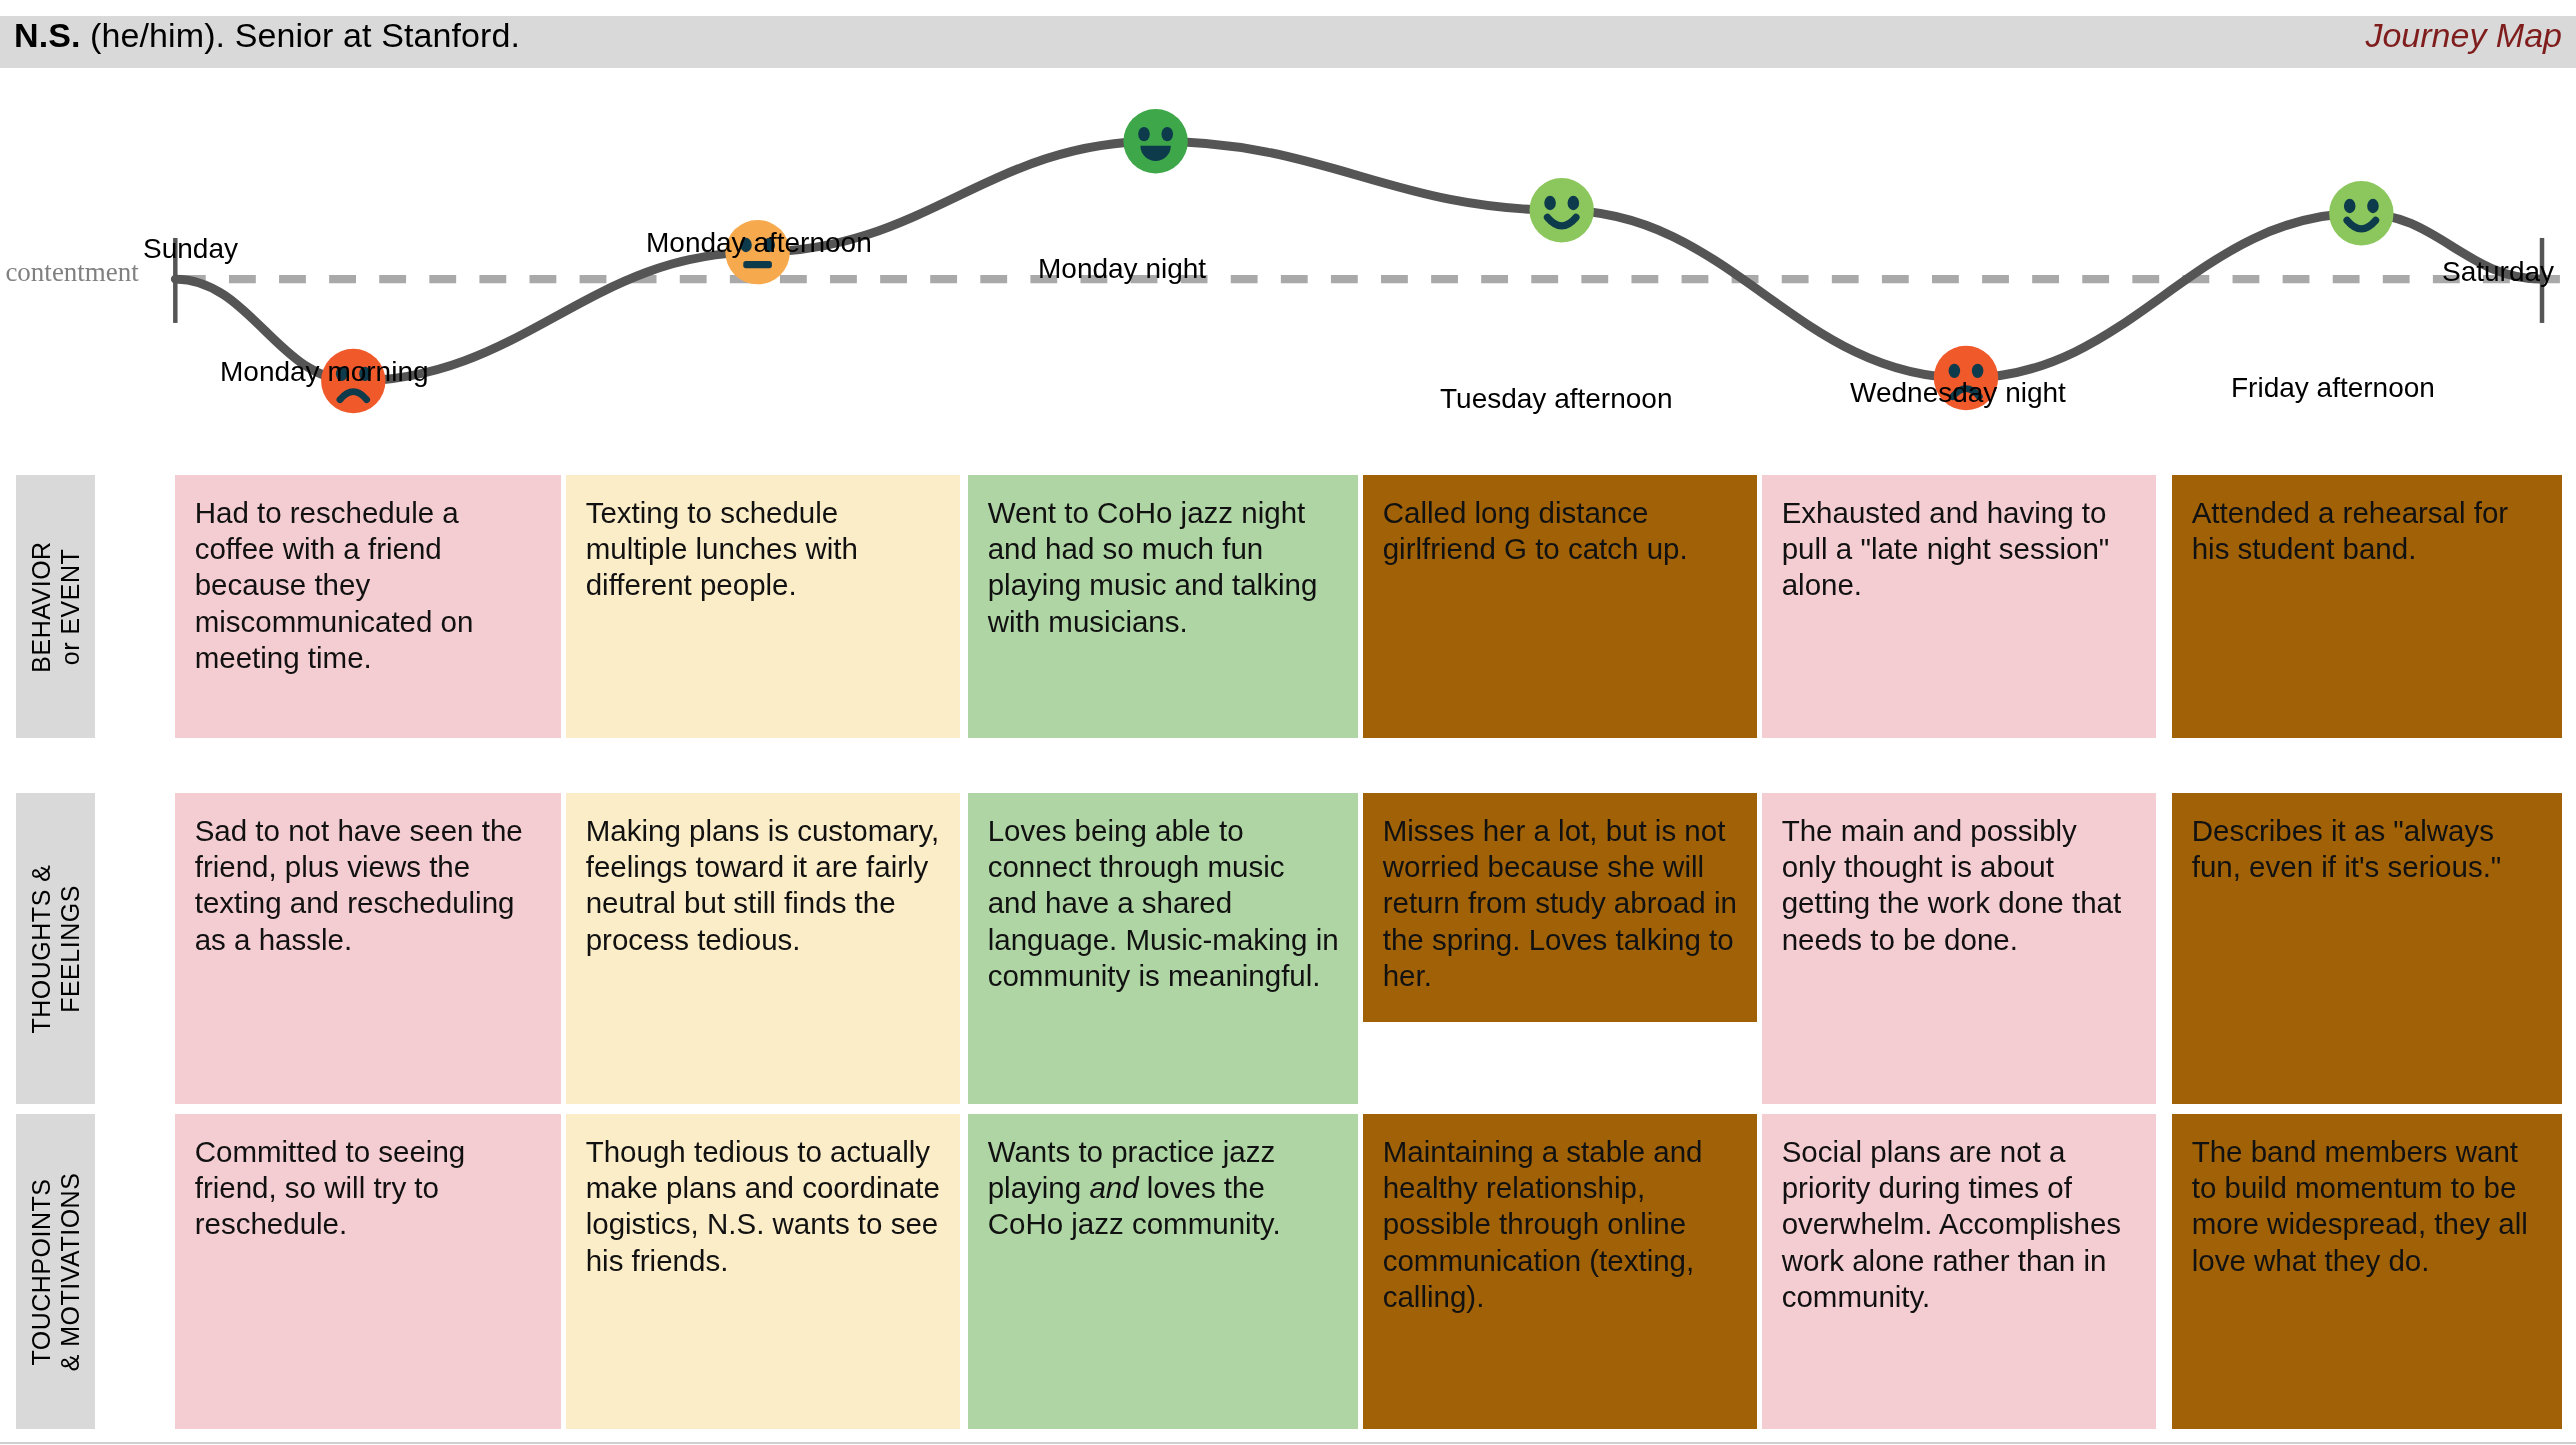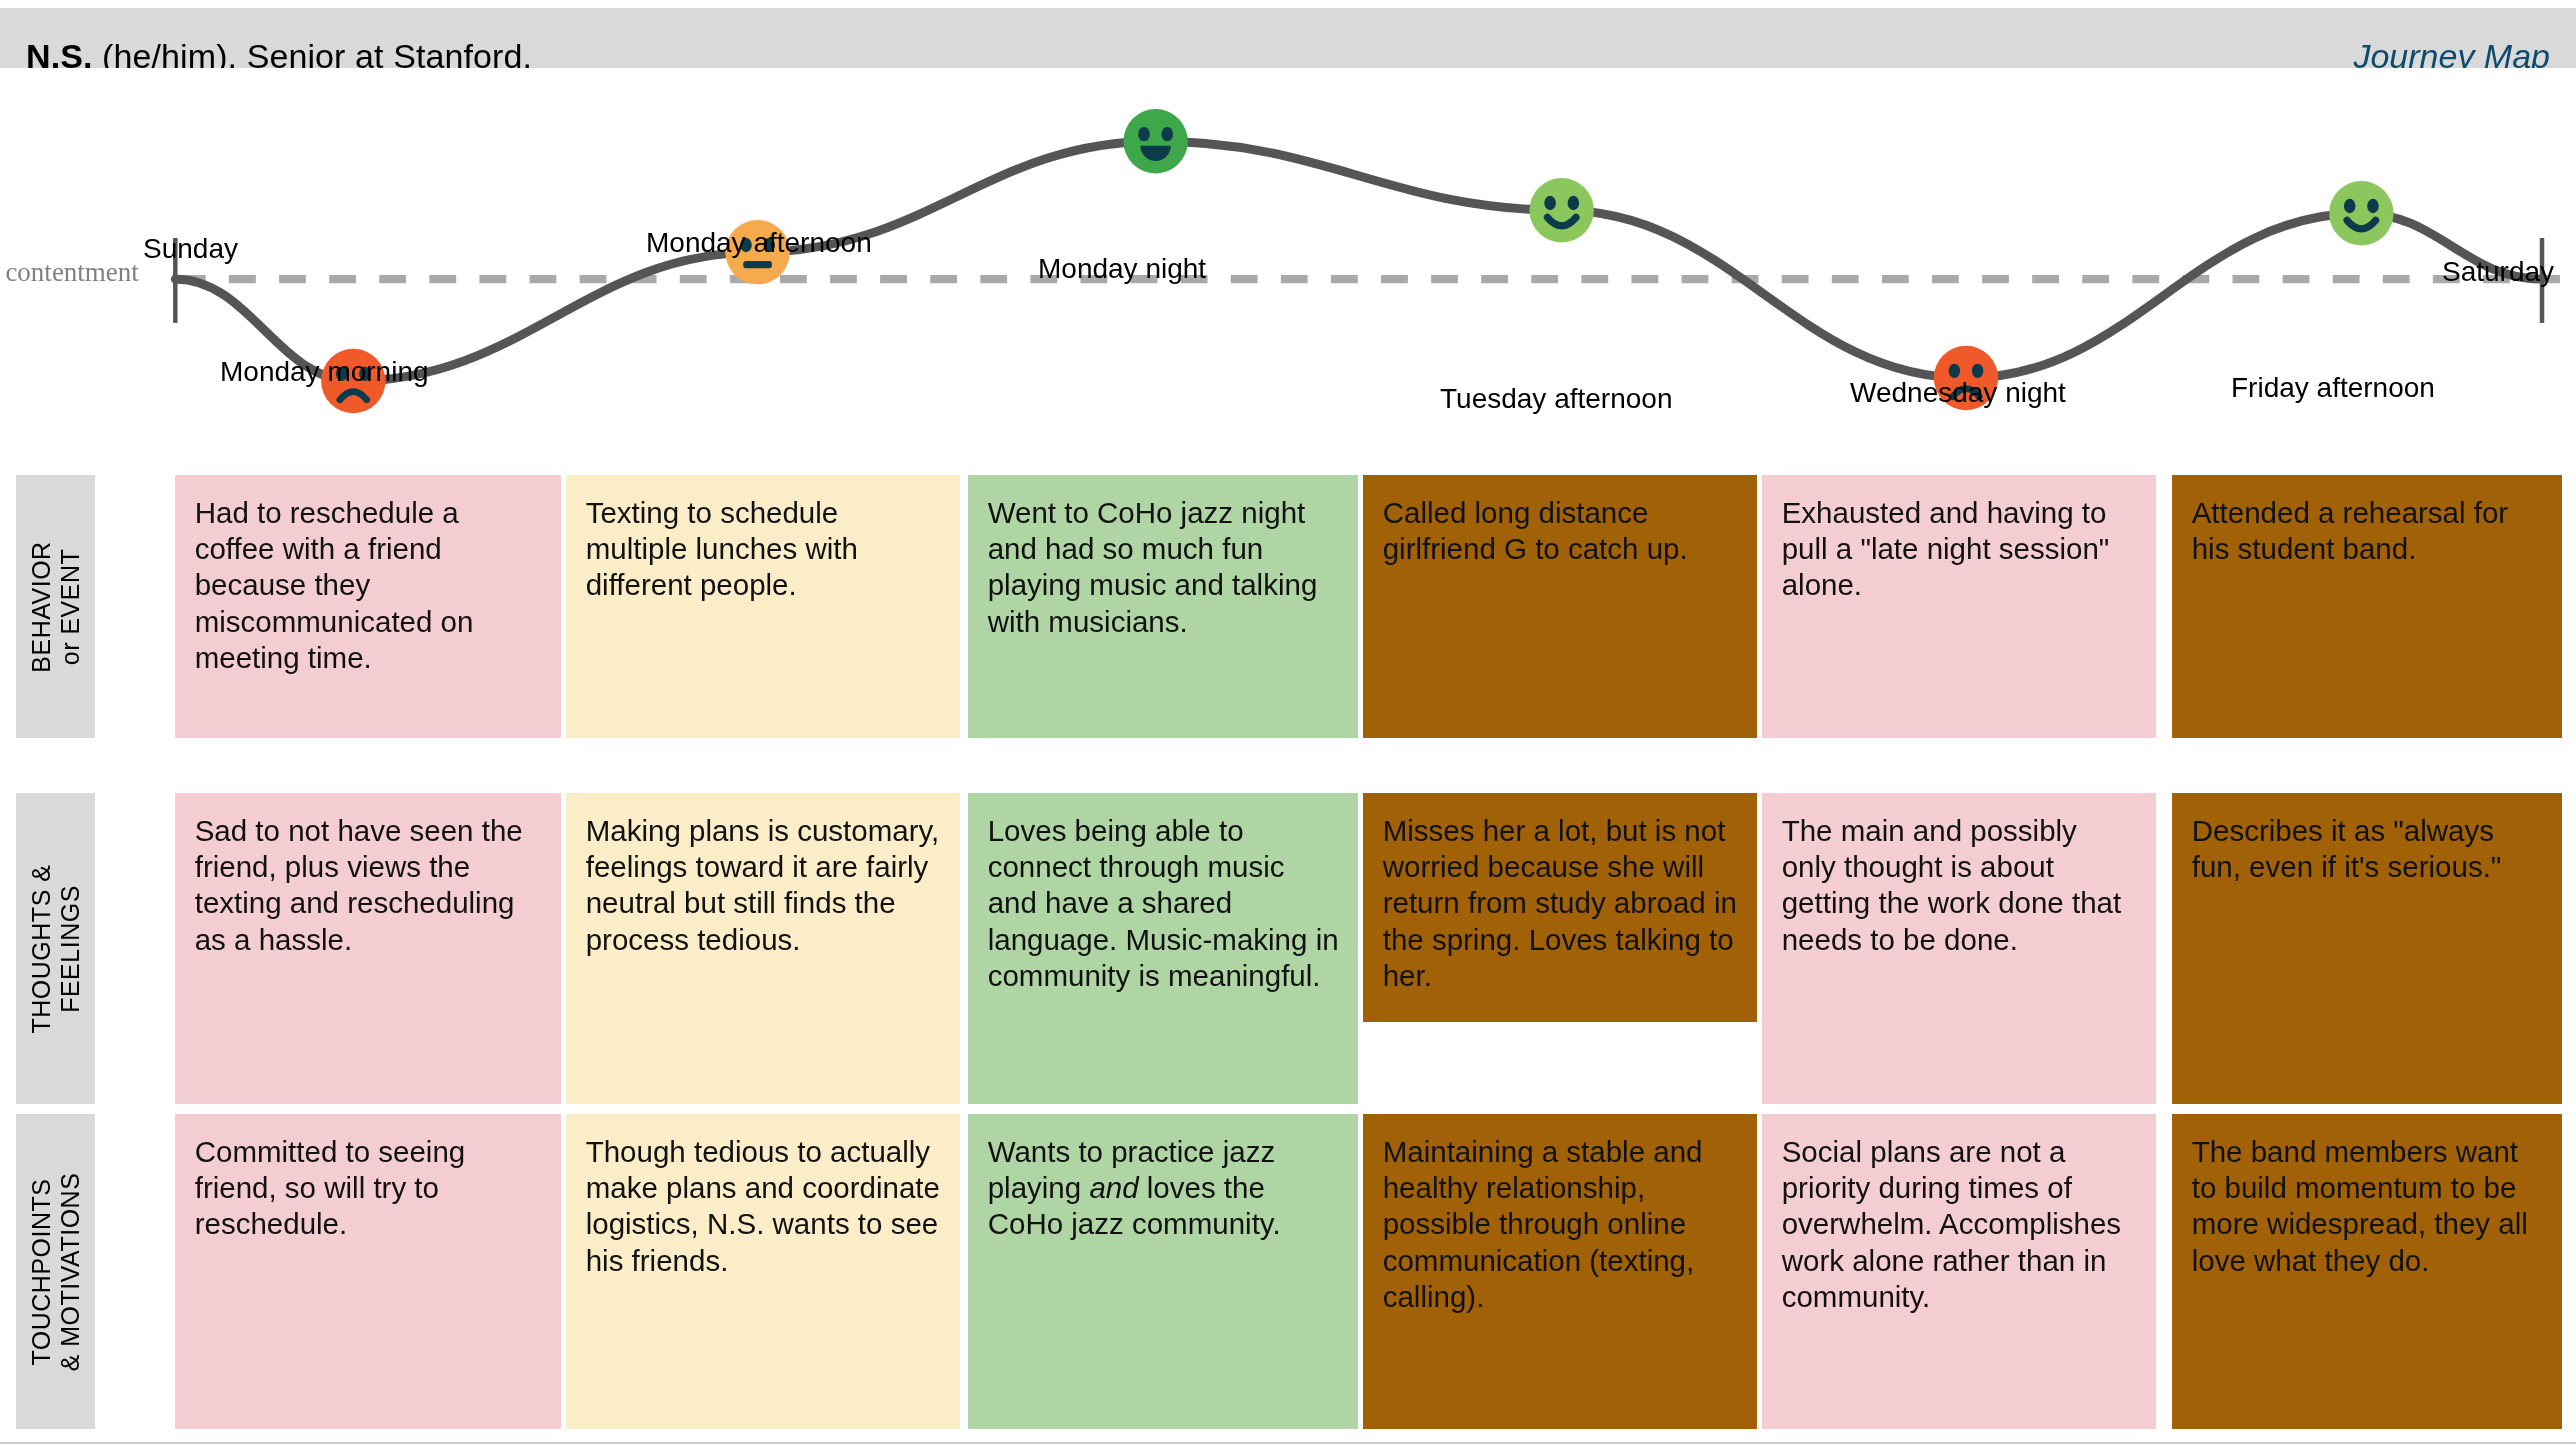--- a/index.html
+++ b/index.html
@@ -5,28 +5,28 @@
   html,body{margin:0;padding:0;}
   body{
     width:2576px;height:1445px;
     background:#ffffff;
     font-family:"Liberation Sans",sans-serif;
     overflow:hidden;
     position:relative;
   }
   
   #header{
-    position:absolute;left:0;top:8px;width:2576px;height:68px;
+    position:absolute;left:0;top:16px;width:2576px;height:68px;
     background:#d9d9d9;
-    display:flex;align-items:flex-end;justify-content:space-between;
-    box-sizing:border-box;padding:0 26px;
+    display:flex;align-items:flex-start;justify-content:space-between;
+    box-sizing:border-box;padding:0 14px;
   }
   #header-title{font-size:34px;color:#000;letter-spacing:0.1px;white-space:nowrap;}
   #header-title .nm{font-weight:bold;}
-  #header-right{font-size:34px;font-style:italic;color:#0c4a6e;white-space:nowrap;}
+  #header-right{font-size:34px;font-style:italic;color:#7f1d1d;white-space:nowrap;}
 
   
   #chart{
     position:absolute;left:0;top:68px;width:2576px;height:407px;
     background:#ffffff;
   }
   #chart-svg{position:absolute;left:0;top:0;}
   .axis-label{
     position:absolute;font-size:27px;color:#808080;white-space:nowrap;
   }

